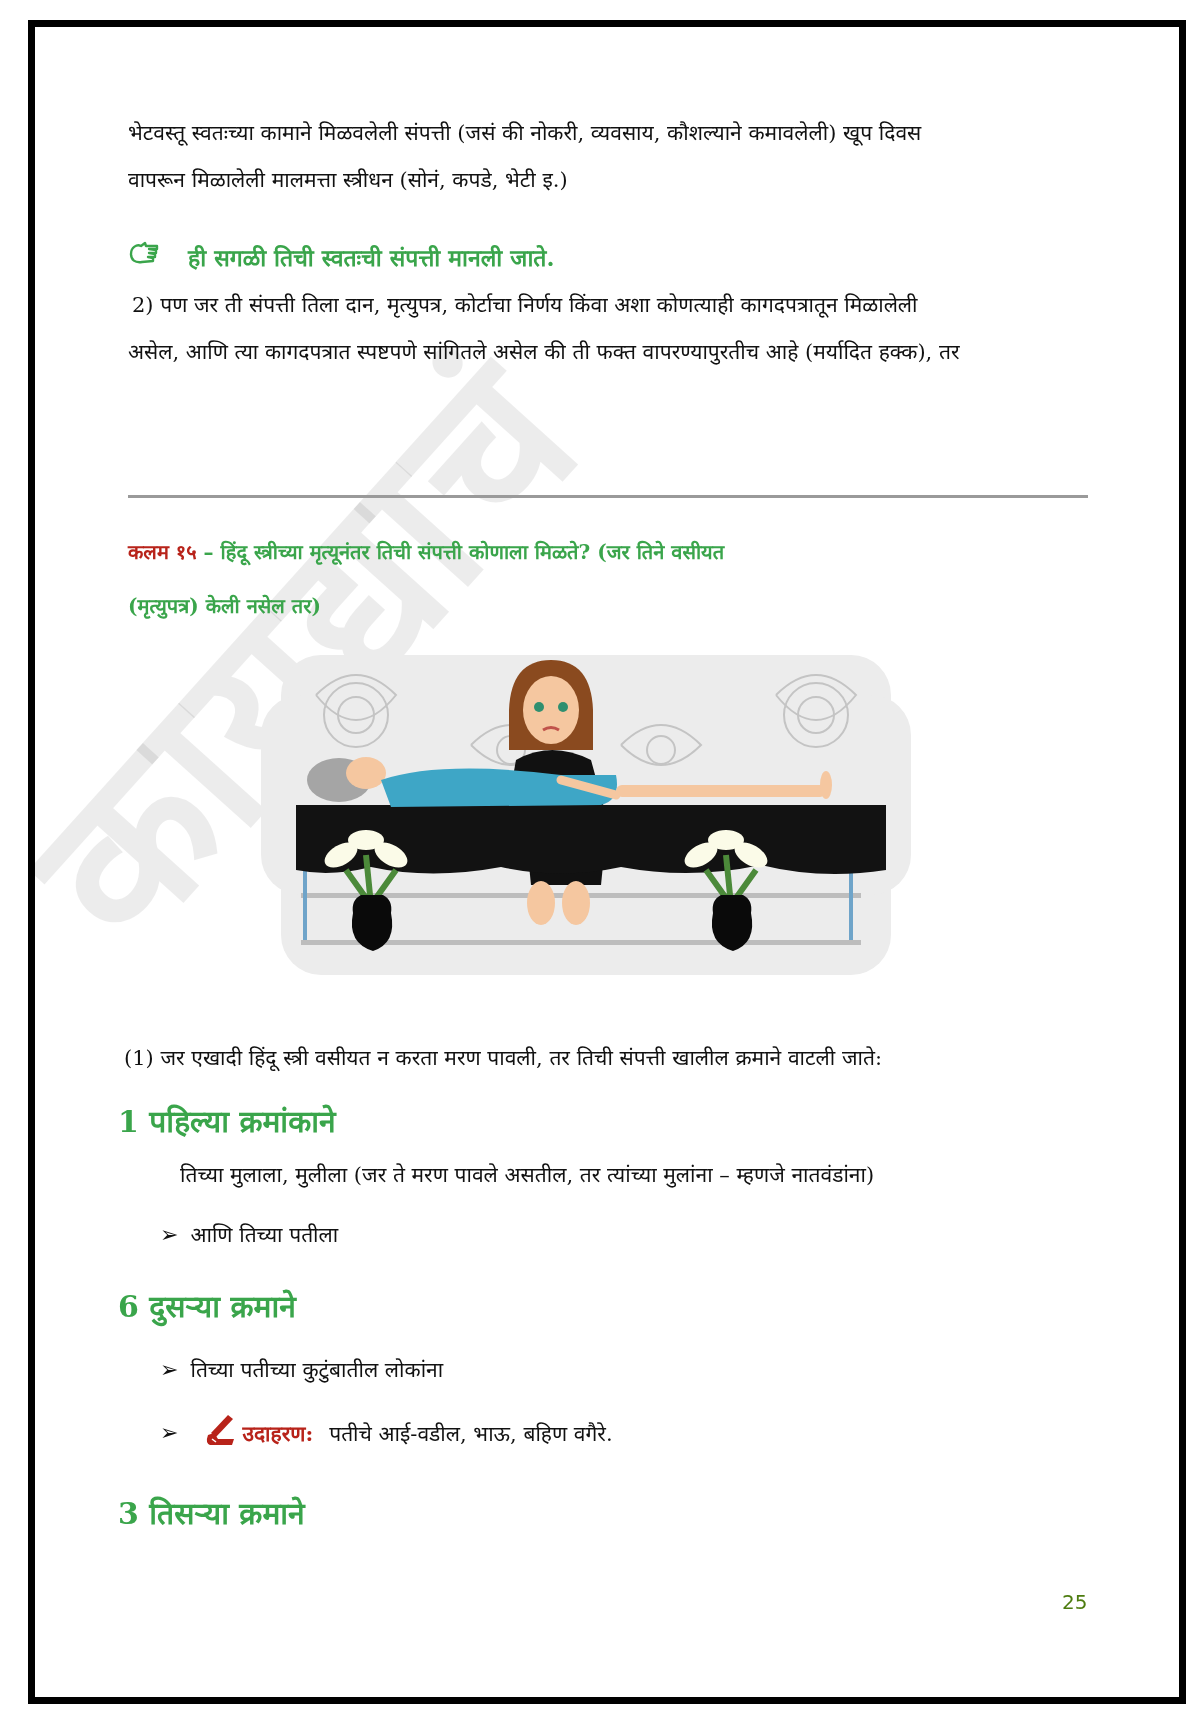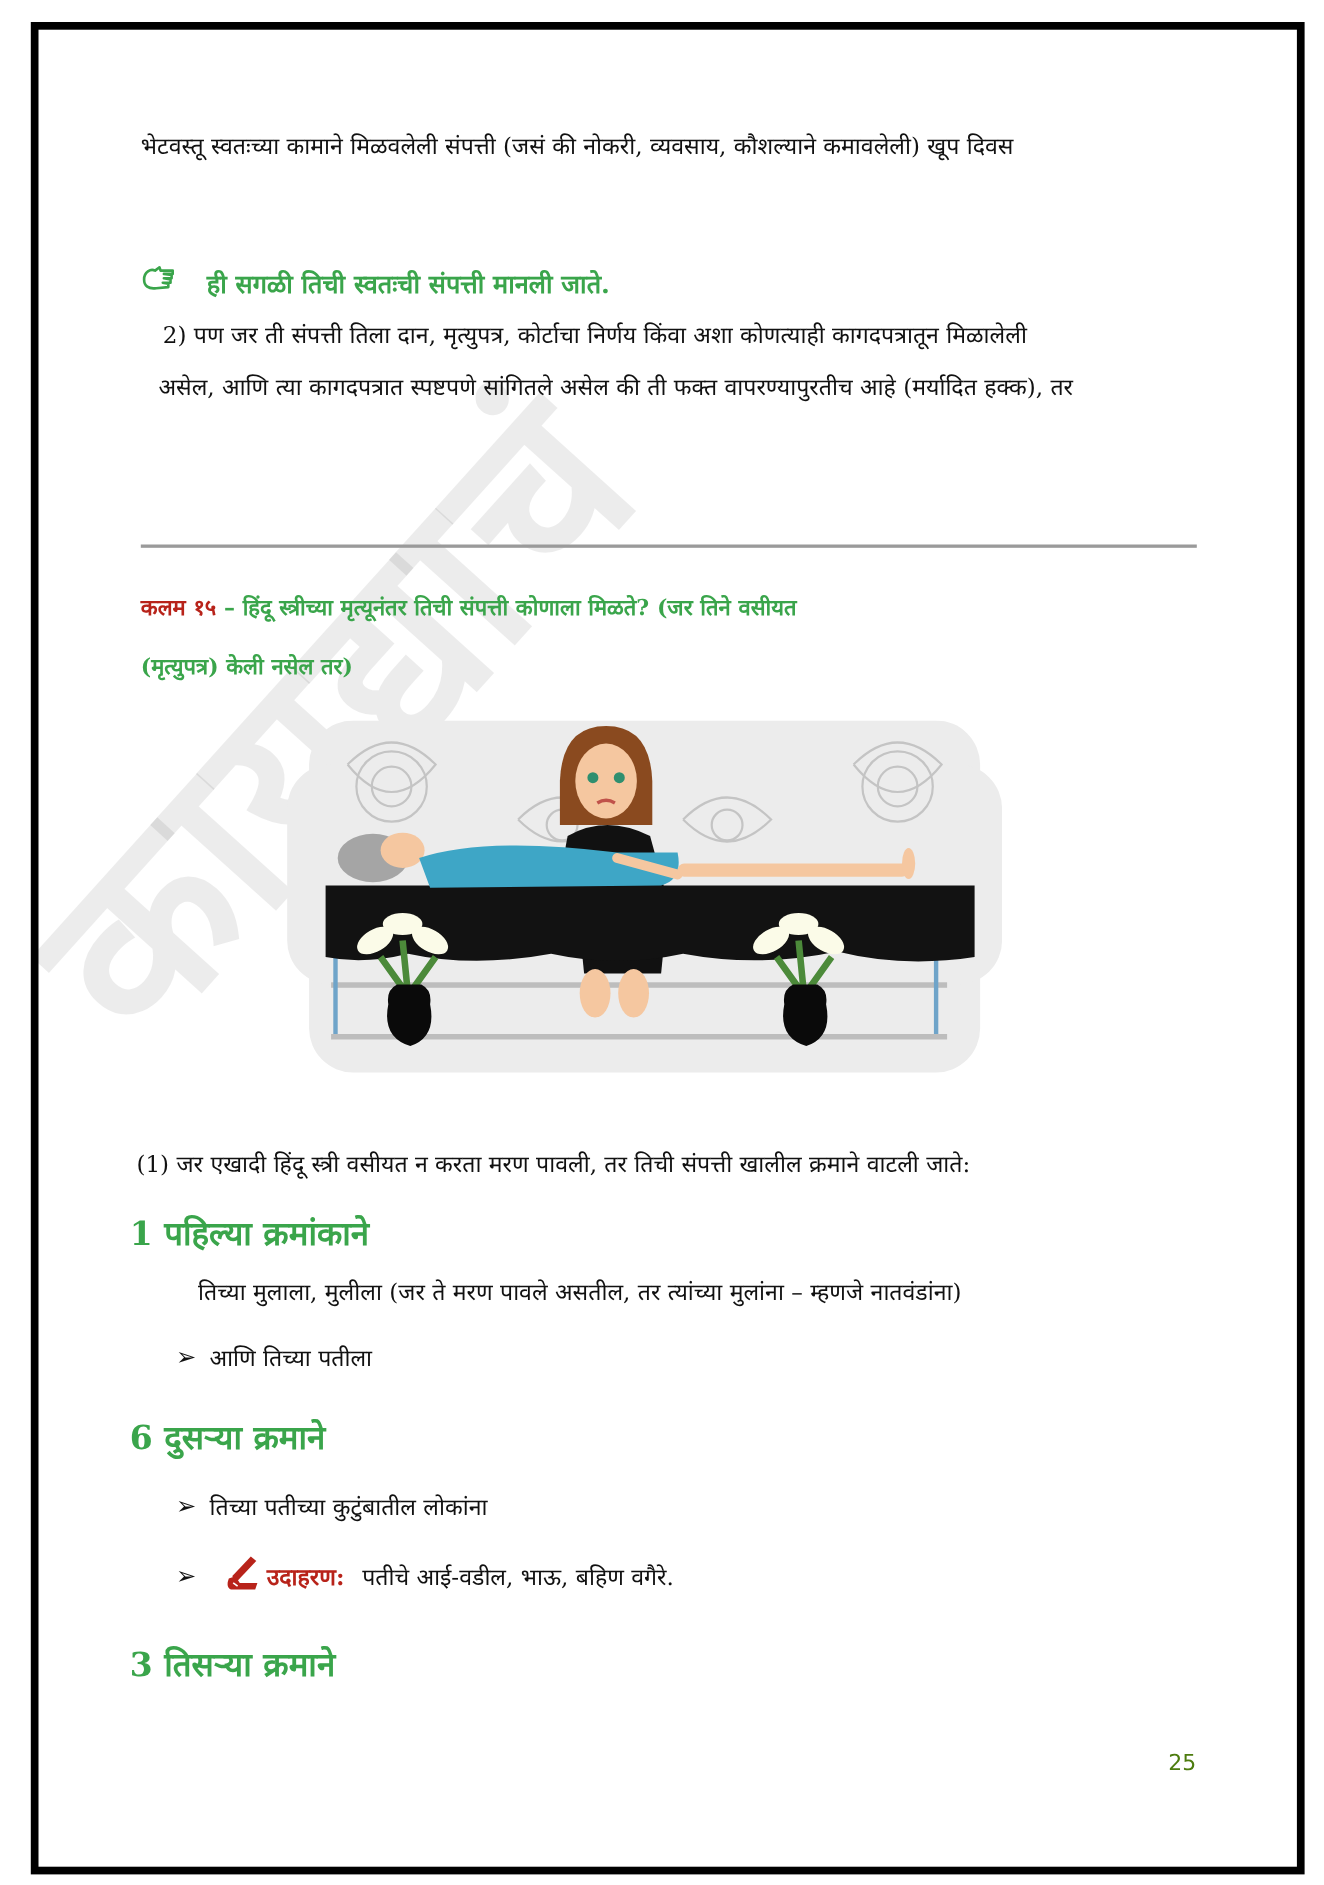--- a/index.html
+++ b/index.html
@@ -34,32 +34,33 @@
 </head>
 <body>
 
 <div class="page-border"></div>
 <div class="watermark">कायद्याचं</div>
 
 <div class="content">
 
   <div class="para-body" style="top:0; left:0;">
     <p class="para">भेटवस्तू स्वतःच्या कामाने मिळवलेली संपत्ती (जसं की नोकरी, व्यवसाय, कौशल्याने कमावलेली) खूप दिवस</p>
+    <p class="para">वापरून मिळालेली मालमत्ता स्त्रीधन (सोनं, कपडे, भेटी इ.)</p>
   </div>
 
   <div class="note">
     <span>
       <svg viewBox="0 0 34 28" xmlns="http://www.w3.org/2000/svg">
         <path d="M3 14 C3 7 9 4 13 6 L17 3 L18 6 L29 6 L29 9 L21 9 L28 10 L28 13 L21 13 L27 14 L27 17 L20 17 L25 18 L25 21 L14 22 C7 23 3 20 3 14 Z" fill="none" stroke="#3aa54b" stroke-width="2.4" stroke-linejoin="round"></path>
       </svg>
     </span>
     <span>ही सगळी तिची स्वतःची संपत्ती मानली जाते.</span>
   </div>
 
-  <div class="para-body" style="top:172px; left:16px;">
+  <div class="para-body" style="top:172px; left:0;">
     <p class="para" style="padding-left:4px;">2) पण जर ती संपत्ती तिला दान, मृत्युपत्र, कोर्टाचा निर्णय किंवा अशा कोणत्याही कागदपत्रातून मिळालेली</p>
     <p class="para">असेल, आणि त्या कागदपत्रात स्पष्टपणे सांगितले असेल की ती फक्त वापरण्यापुरतीच आहे (मर्यादित हक्क),  तर</p>
   </div>
 
   <div class="hr"></div>
 
   <div class="heading">
     <span class="red">कलम १५</span><span> – हिंदू स्त्रीच्या मृत्यूनंतर तिची संपत्ती कोणाला मिळते? (जर तिने वसीयत</span><br>
     <span>(मृत्युपत्र) केली नसेल तर)</span>
   </div>

